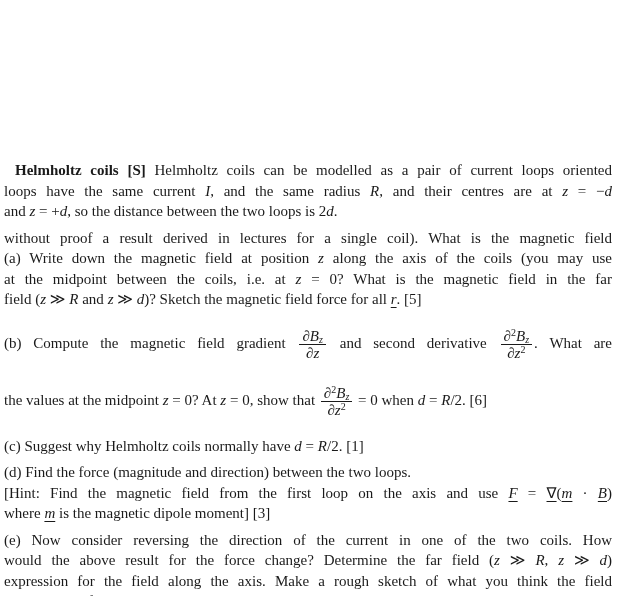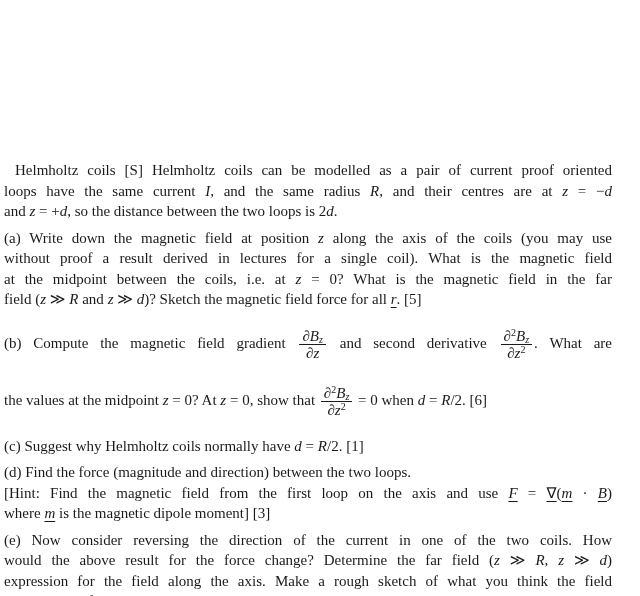--- a/index.html
+++ b/index.html
@@ -10,45 +10,45 @@
     color:#1a1a1a;
     font-family:"Liberation Serif", serif;
     font-size:15px;line-height:20.5px;
     overflow:hidden;
   }
   .para{margin:6px 0 0 0;}
   .para.first{margin-top:0;}
   .ln{display:block;text-align:justify;text-align-last:justify;white-space:normal;}
   .ln.end{text-align:left;text-align-last:left;}
   .ln.indent{text-indent:11px;}
-  b{font-weight:normal;}
+  b{font-weight:bold;}
   .v{font-style:italic;}
   .vec{font-style:italic;text-decoration:underline;text-decoration-thickness:1px;text-underline-offset:2.5px;}
   .nab{text-decoration:underline;text-decoration-thickness:1px;text-underline-offset:2.5px;}
   .frac{display:inline-block;vertical-align:middle;text-align:center;text-align-last:center;margin:12px 2px;}
   .fnum,.fden{display:block;line-height:16px;padding:0 3px;}
   .fden{border-top:1px solid #1a1a1a;}
   .ss{font-size:10px;line-height:0;}
   .sub{vertical-align:-2px;}
   .sup{vertical-align:5px;}
 </style>
 </head>
 <body>
 
 <div class="page">
 
   <div class="para first">
-    <div class="ln indent"><b>Helmholtz coils [S]</b><span> Helmholtz coils can be modelled as a pair of current proof oriented</span></div>
+    <div class="ln indent"><b>Helmholtz coils [S]</b><span> Helmholtz coils can be modelled as a pair of current loops oriented</span></div>
     <div class="ln"><span>loops have the same current </span><span class="v">I</span><span>, and the same radius </span><span class="v">R</span><span>, and their centres are at </span><span class="v">z</span><span> = −</span><span class="v">d</span></div>
     <div class="ln end"><span>and </span><span class="v">z</span><span> = +</span><span class="v">d</span><span>, so the distance between the two loops is 2</span><span class="v">d</span><span>.</span></div>
   </div>
 
   <div class="para">
+    <div class="ln"><span>without proof a result derived in lectures for a single coil). What is the magnetic field</span></div>
     <div class="ln"><span>(a) Write down the magnetic field at position </span><span class="v">z</span><span> along the axis of the coils (you may use</span></div>
-    <div class="ln"><span>without proof a result derived in lectures for a single coil). What is the magnetic field</span></div>
     <div class="ln"><span>at the midpoint between the coils, i.e. at </span><span class="v">z</span><span> = 0? What is the magnetic field in the far</span></div>
     <div class="ln end"><span>field (</span><span class="v">z</span><span> ≫ </span><span class="v">R</span><span> and </span><span class="v">z</span><span> ≫ </span><span class="v">d</span><span>)? Sketch the magnetic field force for all </span><span class="vec">r</span><span>. [5]</span></div>
   </div>
 
   <div class="para">
     <div class="ln"><span>(b) Compute the magnetic field gradient </span><span class="frac"><span class="fnum"><span class="v">∂</span><span class="v">B</span><span class="ss sub v">z</span></span><span class="fden"><span class="v">∂z</span></span></span><span> and second derivative </span><span class="frac"><span class="fnum"><span class="v">∂</span><span class="ss sup">2</span><span class="v">B</span><span class="ss sub v">z</span></span><span class="fden"><span class="v">∂z</span><span class="ss sup">2</span></span></span><span>. What are</span></div>
     <div class="ln end"><span>the values at the midpoint </span><span class="v">z</span><span> = 0? At </span><span class="v">z</span><span> = 0, show that </span><span class="frac"><span class="fnum"><span class="v">∂</span><span class="ss sup">2</span><span class="v">B</span><span class="ss sub v">z</span></span><span class="fden"><span class="v">∂z</span><span class="ss sup">2</span></span></span><span> = 0 when </span><span class="v">d</span><span> = </span><span class="v">R</span><span>/2. [6]</span></div>
   </div>
 
   <div class="para">

